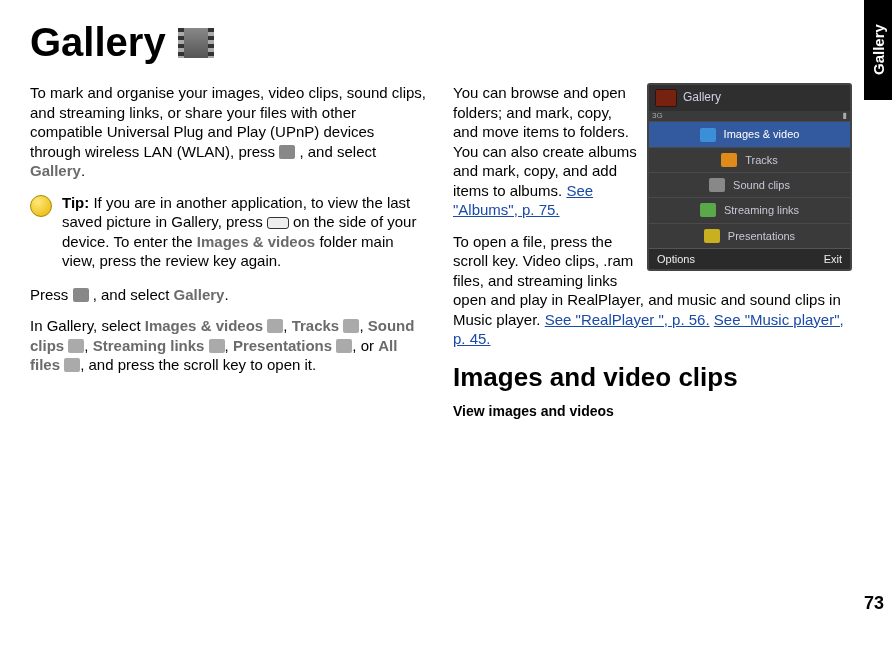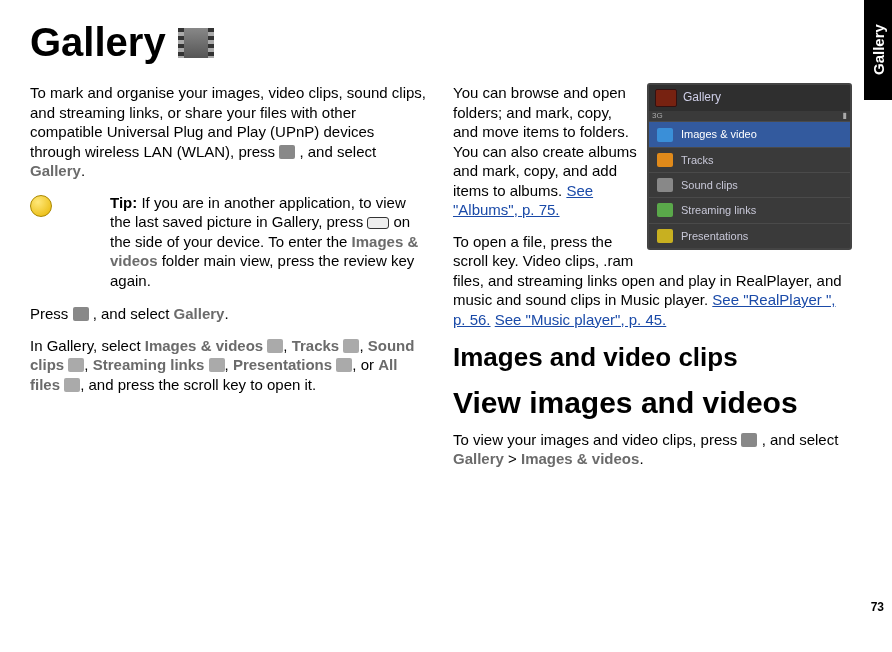--- a/index.html
+++ b/index.html
@@ -61,54 +61,54 @@
   .columns {
     column-count: 2;
     column-gap: 24px;
     column-fill: auto;
     height: 560px;
     font-size: 15px;
     line-height: 1.3;
   }
   .columns p { margin-bottom: 12px; }
   h2 { font-size: 26px; font-weight: bold; margin: 14px 0 10px; line-height: 1.15; }
-  h3 { font-size: 30px; font-weight: bold; margin: 6px 0 8px; }
+  h3 { font-size: 14px; font-weight: bold; margin: 6px 0 8px; }
   .bold-menu { font-weight: bold; color: #6b6b6b; }
   .link { color: #1a4aa8; text-decoration: underline; cursor: pointer; }
   .tip-row { display: flex; gap: 10px; margin-bottom: 14px; }
   .tip-icon {
     flex: none;
     width: 22px; height: 22px;
     border-radius: 50%;
     background: radial-gradient(circle at 35% 30%, #ffe87a, #e7b500);
     border: 1px solid #aa8800;
     position: relative;
     margin-top: 2px;
   }
-  .tip-body { flex: 1; margin-left: 48px; }
+  .tip-body { flex: 1; }
   .inline-icon {
     display: inline-block;
     width: 16px; height: 14px;
     vertical-align: -2px;
     background: #aaa;
     border-radius: 2px;
   }
   .inline-icon.home { background: #888; }
   .inline-icon.camera {
     width: 22px; height: 12px;
     border: 1px solid #333;
     background: #eee;
     border-radius: 3px;
   }
   .page-number {
     position: absolute;
     right: 8px;
     bottom: 38px;
     font-weight: bold;
-    font-size: 12px;
+    font-size: 18px;
     text-align: right;
   }
   
   .phone-shot {
     break-inside: avoid;
     float: right;
     width: 205px;
     margin: 0 0 8px 10px;
     font-family: Arial, sans-serif;
   }
@@ -142,20 +142,21 @@
   }
   .phone-list { }
   .phone-item {
     display: flex;
     align-items: center;
     gap: 8px;
     padding: 5px 8px;
     color: #c8c8d8;
     font-size: 11px;
     border-top: 1px solid #4a4a4a;
+    justify-content: center;
   }
   .phone-item.sel { background: #335a9e; color: #fff; }
   .pi-icon { width: 16px; height: 14px; border-radius: 2px; }
   .pi-blue { background: #3a8fd8; }
   .pi-orange { background: #e08a1a; }
   .pi-cyan { background: #2aa7c8; }
   .pi-gray { background: #888; }
   .pi-green { background: #5aa84a; }
   .pi-yellow { background: #c8b020; }
   .phone-softkeys {
@@ -251,44 +252,42 @@
             </div>
             <div class="phone-item">
               <div class="pi-icon pi-green"></div>
               <span>Streaming links</span>
             </div>
             <div class="phone-item">
               <div class="pi-icon pi-yellow"></div>
               <span>Presentations</span>
             </div>
           </div>
+          <div class="phone-softkeys">
+            <span>Options</span>
+            <span>Exit</span>
+          </div>
         </div>
       </div>
 
       <p>
         <span>You can browse and open folders; and mark, copy, and move items to folders. You can also create albums and mark, copy, and add items to albums. </span>
         <span class="link">See "Albums", p. 75.</span>
       </p>
 
       <p>
         <span>To open a file, press the scroll key. Video clips, .ram files, and streaming links open and play in RealPlayer, and music and sound clips in Music player. </span>
         <span class="link">See "RealPlayer ", p. 56.</span>
         <span> </span>
         <span class="link">See "Music player", p. 45.</span>
       </p>
 
       <h2>Images and video clips</h2>
       <h3>View images and videos</h3>
 
-      <p>
-        <span>To view your images and video clips, press </span>
-        <span class="inline-icon home"></span>
-        <span> , and select </span>
-        <span class="bold-menu">Gallery</span><span>  &gt;  </span><span class="bold-menu">Images &amp; videos</span><span>.</span>
-      </p>
 
 
     </div>
 
   </div>
 
   <div class="page-number">73</div>
 </div>
 
 </body></html>

